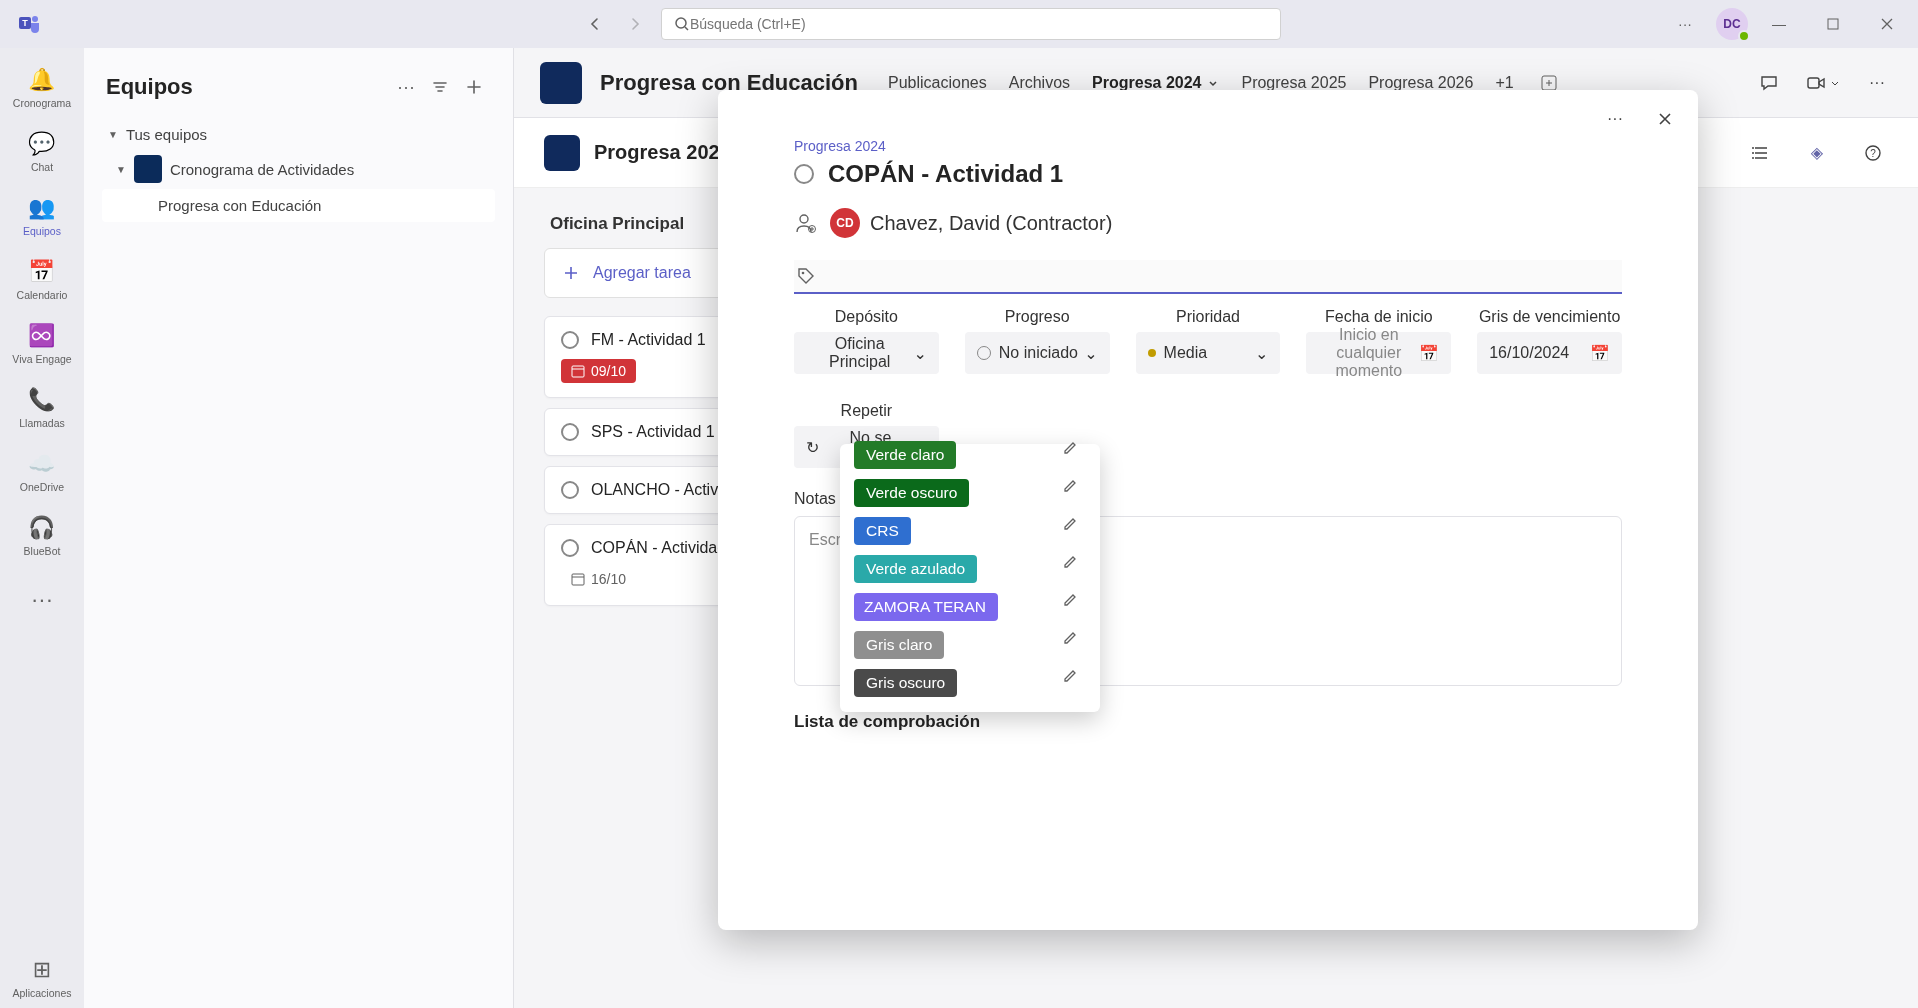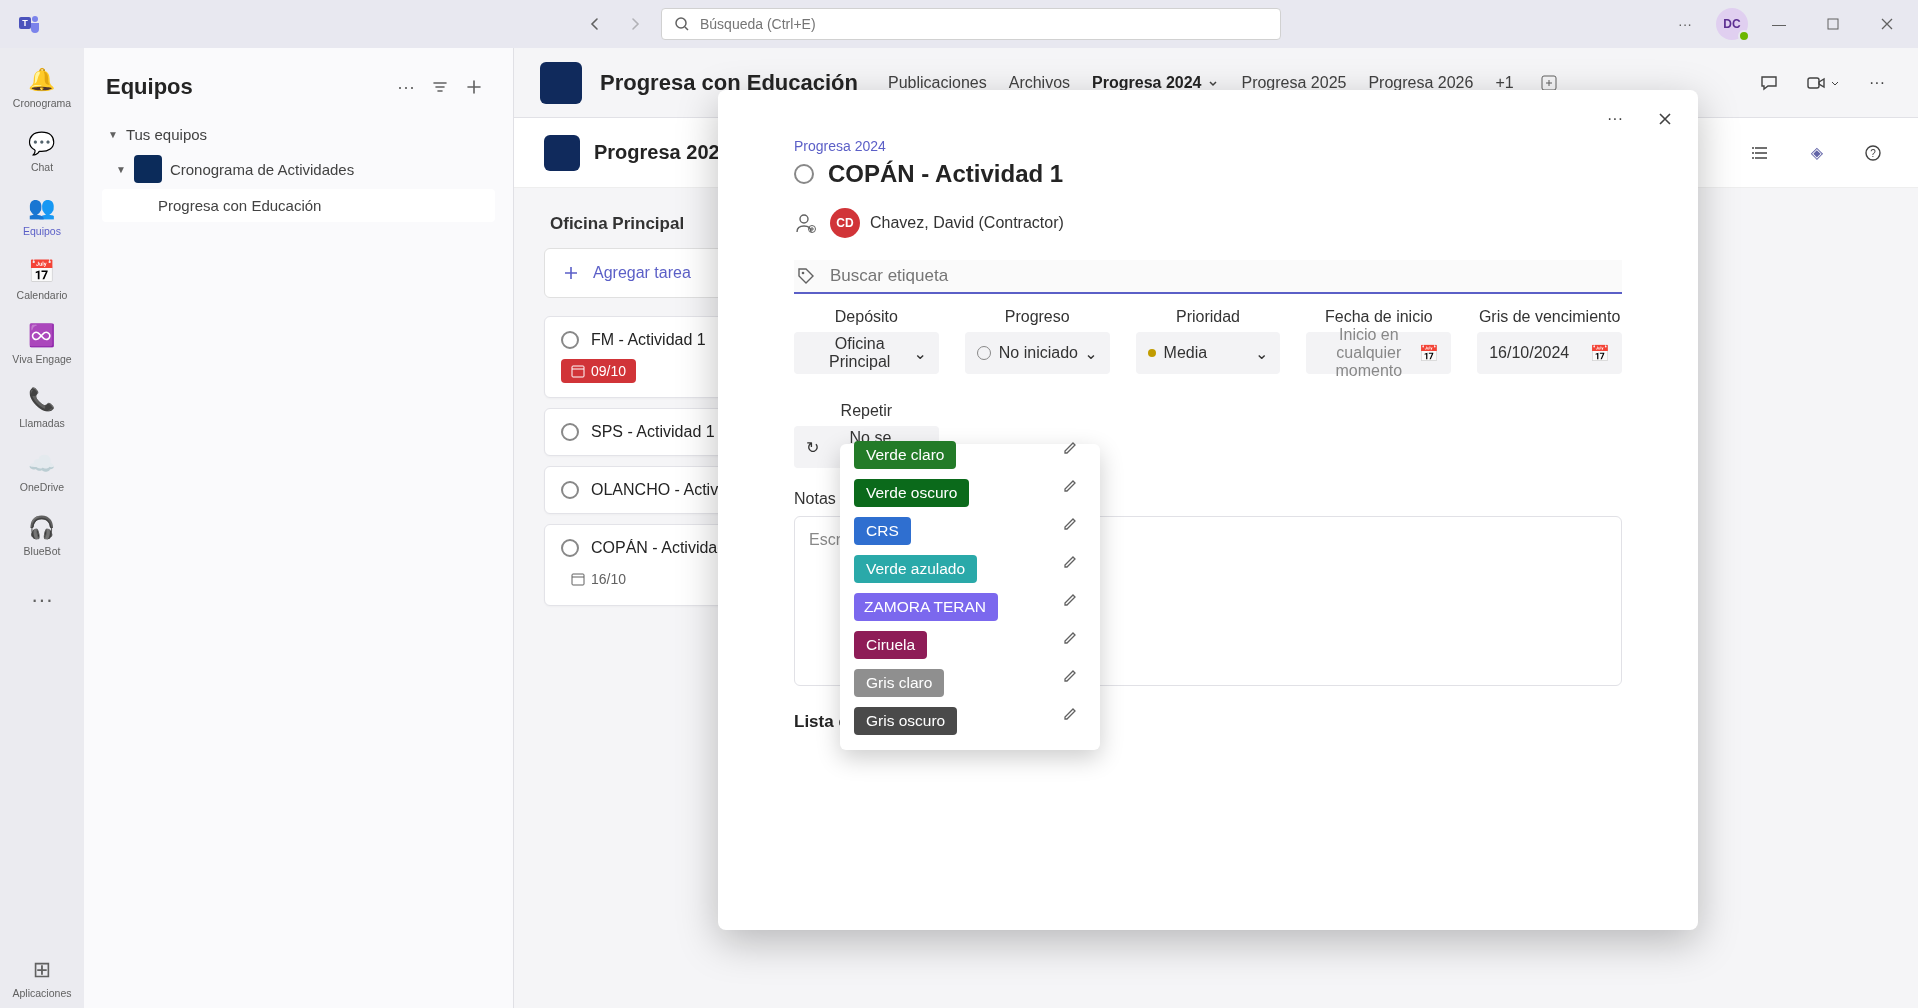--- a/index.html
+++ b/index.html
@@ -4,21 +4,21 @@
   <style>
     * { margin:0; padding:0; box-sizing:border-box; font-family:"Segoe UI",Arial,sans-serif; }
     body { background:#f0f0f5; overflow:hidden; width:1918px; height:1008px; color:#242424; }
     
     .titlebar { height:48px; background:#e8e8f0; display:flex; align-items:center; padding:0 8px; }
     .titlebar .logo { width:28px; height:28px; margin-left:8px; display:flex; align-items:center; justify-content:center; }
     .titlebar .spacer1 { width:535px; }
     .titlebar .navbtns { display:flex; gap:8px; }
     .titlebar .navbtn { width:32px; height:32px; display:flex; align-items:center; justify-content:center; color:#616161; border-radius:4px; }
     .titlebar .search { width:620px; height:32px; background:#fff; border:1px solid #d1d1d1; border-radius:4px; display:flex; align-items:center; padding:0 12px; margin-left:10px; color:#616161; }
-    .titlebar .search input { border:none; outline:none; flex:1; margin-left:10px; font-size:14px; color:#3b82f6; background:transparent; }
+    .titlebar .search input { border:none; outline:none; flex:1; font-size:14px; color:#3b82f6; background:transparent; }
     .titlebar .right { margin-left:auto; display:flex; align-items:center; gap:8px; }
     .titlebar .dots, .titlebar .winbtn { width:46px; height:32px; display:flex; align-items:center; justify-content:center; color:#616161; font-size:14px; }
     .avatar-small { width:32px; height:32px; border-radius:50%; background:#e0cff0; color:#5b2e91; display:flex; align-items:center; justify-content:center; font-size:12px; font-weight:600; position:relative; }
     .presence { position:absolute; right:-2px; bottom:-2px; width:12px; height:12px; border-radius:50%; background:#6bb700; border:2px solid #e8e8f0; }
     
     .rail { position:absolute; left:0; top:48px; bottom:0; width:84px; background:#ebebf0; display:flex; flex-direction:column; align-items:center; padding-top:10px; gap:4px; }
     .rail-item { width:72px; height:60px; display:flex; flex-direction:column; align-items:center; justify-content:center; gap:4px; color:#616161; border-radius:6px; cursor:pointer; }
     .rail-item.active { color:#5b5fc7; }
     .rail-item .ricon { font-size:22px; }
     .rail-item .rlabel { font-size:10.5px; }
@@ -65,21 +65,21 @@
     .dlg-head { display:flex; justify-content:flex-end; padding:14px 18px 0 18px; gap:20px; }
     .dlg-body { padding:4px 76px 20px 76px; overflow:hidden; }
     .dlg-crumb { color:#5b5fc7; font-size:14px; margin-bottom:6px; }
     .dlg-title-row { display:flex; align-items:center; gap:14px; margin-bottom:20px; }
     .dlg-title-row .radio { width:20px; height:20px; }
     .dlg-title { font-size:24px; font-weight:600; }
     .assignee-row { display:flex; align-items:center; gap:12px; margin-bottom:22px; }
     .assign-icon { width:24px; height:24px; display:flex; align-items:center; justify-content:center; color:#616161; }
     .assignee-chip { display:flex; align-items:center; gap:10px; }
     .assignee-av { width:30px; height:30px; border-radius:50%; background:#d13438; color:#fff; display:flex; align-items:center; justify-content:center; font-size:12px; font-weight:600; }
-    .assignee-name { font-size:16px; color:#333; }
+    .assignee-name { font-size:20px; color:#333; }
     .tag-search { display:flex; align-items:center; gap:14px; border-bottom:2px solid #5b5fc7; padding:6px 2px; margin-bottom:14px; position:relative; background:#fafafa; }
     .tag-search input { border:none; outline:none; flex:1; font-size:17px; background:transparent; }
     .label-row { font-size:16px; color:#333; margin-bottom:6px; }
     .field-grid { display:grid; grid-template-columns:1fr 1fr 1fr 1fr 1fr; gap:28px 26px;text-align:center; }
     .field-val { height:42px; background:#f3f3f5; border-radius:4px; display:flex; align-items:center; padding:0 12px; font-size:16px; color:#333; justify-content:space-between; }
     .field-val .dot { width:8px; height:8px; border-radius:50%; background:#888; margin-right:8px; }
     .field-val .dot.yellow { background:#c19c00; }
     .notes-label { font-size:16px; color:#333; margin-top:22px; margin-bottom:8px; }
     .notes-box { min-height:170px; border:1px solid #e1e1e6; border-radius:6px; padding:14px; font-size:16px; color:#888; }
     .checklist-label { font-size:17px; font-weight:600; margin-top:26px; }
@@ -368,21 +368,20 @@
       <div class="assignee-chip">
         <span class="assignee-av">CD</span>
         <span class="assignee-name">Chavez, David (Contractor)</span>
       </div>
     </div>
     <div class="tag-search">
       <svg width="20" height="20" viewBox="0 0 20 20">
           <path d="M3 3h7l7 7-7 7-7-7z" stroke="#616161" fill="none" stroke-width="1.4"></path>
           <circle cx="7" cy="7" r="1.3" fill="#616161"></circle>
         </svg>
-      <input placeholder="Buscar etiqueta" style="">
     </div>
     <div class="field-grid">
       <div>
           <div class="label-row">Depósito</div>
         <div class="field-val">
             <span>Oficina Principal</span>
             <span>⌄</span>
           </div>
         </div>
       <div>
@@ -471,28 +470,20 @@
     </div>
     <div class="tag-item">
       <span class="tag-chip" style="background: rgb(123, 104, 238); padding-left: 10px;">ZAMORA TERAN</span>
       <span class="tag-edit">
         <svg width="15" height="15" viewBox="0 0 15 15">
           <path d="M11 2l2 2-8 8H3v-2z" stroke="#616161" fill="none" stroke-width="1.3"></path>
         </svg>
       </span>
     </div>
     <div class="tag-item">
-      <span class="tag-chip" style="background: rgb(142, 28, 87);">Ciruela</span>
-      <span class="tag-edit">
-        <svg width="15" height="15" viewBox="0 0 15 15">
-          <path d="M11 2l2 2-8 8H3v-2z" stroke="#616161" fill="none" stroke-width="1.3"></path>
-        </svg>
-      </span>
-    </div>
-    <div class="tag-item">
       <span class="tag-chip" style="background: rgb(143, 143, 143);">Gris claro</span>
       <span class="tag-edit">
         <svg width="15" height="15" viewBox="0 0 15 15">
           <path d="M11 2l2 2-8 8H3v-2z" stroke="#616161" fill="none" stroke-width="1.3"></path>
         </svg>
       </span>
     </div>
     <div class="tag-item">
       <span class="tag-chip" style="background: rgb(74, 74, 74);">Gris oscuro</span>
       <span class="tag-edit">

